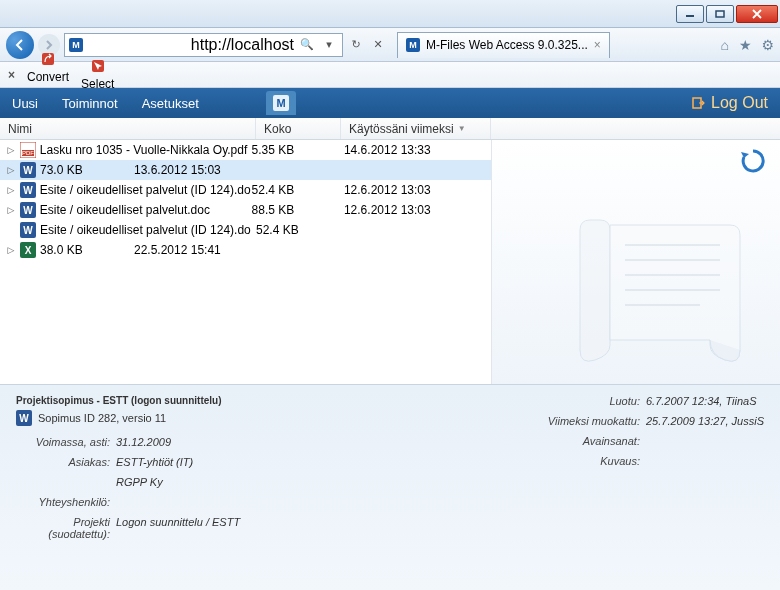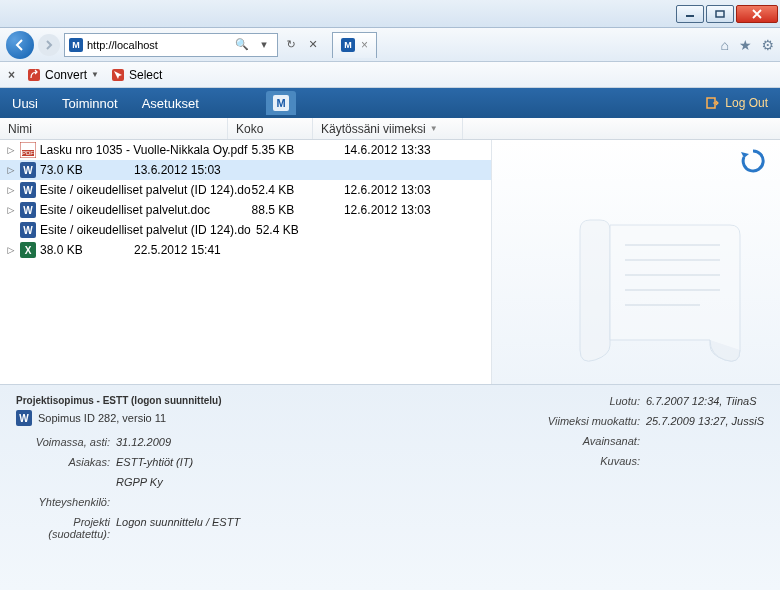--- a/index.html
+++ b/index.html
@@ -9,41 +9,41 @@
 .titlebar { height: 28px; background: linear-gradient(#e8f0f8, #d6e4f2); border-bottom: 1px solid #a9bdd2; display: flex; justify-content: flex-end; align-items: center; padding: 0 2px; gap: 2px; }
 .winbtn { width: 28px; height: 18px; border: 1px solid #4a6a8a; border-radius: 2px; background: linear-gradient(#f5faff,#d0e0f0); display: flex; align-items: center; justify-content: center; font-size: 10px; color: #2a4a6a; cursor: default; }
 .winbtn.close { background: linear-gradient(#f07860,#d03020); color: #fff; border-color: #a02010; width: 42px; }
 
 
 .navbar { height: 34px; background: linear-gradient(#f6f9fc,#e2ecf6); border-bottom: 1px solid #b9c9d9; display: flex; align-items: center; padding: 0 6px; gap: 4px; }
 .navbtn { width: 28px; height: 28px; border-radius: 50%; background: radial-gradient(circle at 30% 30%, #5ca0e0,#1060b0); display: flex; align-items: center; justify-content: center; color: #fff; font-size: 14px; }
 .navbtn.fwd { background: #e0e8f0; color: #a0b0c0; width: 22px; height: 22px; }
 .urlbox { flex: 0 0 182px; height: 24px; border: 1px solid #8fa8c0; background: #fff; display: flex; align-items: center; padding: 0 4px; gap: 4px; font-size: 12px; }
 .urlbox .favicon { width: 14px; height: 14px; background: #1a5ba8; border-radius: 2px; display: flex; align-items: center; justify-content: center; color:#fff; font-size:9px; font-weight:bold; }
-.urlbox input { border: none; outline: none; flex: 1; font-size: 11px; }
+.urlbox input { border: none; outline: none; flex: 1; font-size: 16px; text-align: right; }
 .urlctl { width: 18px; text-align: center; color: #555; font-size: 11px; }
 .tab { height: 26px; border: 1px solid #8fa8c0; border-bottom: none; background: linear-gradient(#fff,#e8f0f8); display: flex; align-items: center; padding: 0 8px; gap: 6px; font-size: 12px; margin-left: 6px; }
 .tab .favicon { width: 14px; height: 14px; background: #1a5ba8; border-radius: 2px; display:flex;align-items:center;justify-content:center;color:#fff;font-size:9px;font-weight:bold; }
 .navicons { margin-left: auto; display: flex; gap: 10px; color: #6a839c; font-size: 14px; }
 
 
 .toolbar2 { height: 26px; background: linear-gradient(#f9fbfd,#ecf2f8); border-bottom: 1px solid #c8d4e0; display: flex; align-items: center; padding: 0 8px; gap: 12px; font-size: 12px; }
 .toolbar2 .x { color: #555; font-weight: bold; }
-.tb2item { display: flex; align-items: center; gap: 4px; }
+.tb2item { display: flex; align-items: center; gap: 4px; flex-direction: column; }
 .tb2icon { width: 14px; height: 14px; display:inline-block; }
 
 
 .menubar { height: 30px; background: linear-gradient(#2a68a8,#1e568e); display: flex; align-items: center; padding: 0 12px; gap: 24px; color: #fff; font-size: 13px; position: relative; }
-.menubar .logout { margin-left: auto; display: flex; align-items: flex-start; gap: 6px; color: #ffd890; font-size: 12px; }
+.menubar .logout { margin-left: auto; display: flex; align-items: center; gap: 6px; color: #ffd890; font-size: 16px; }
 .menubar-tab { position:absolute; left:266px; top:3px; width:30px; height:24px; background:#4a88c0; border-radius:3px 3px 0 0; display:flex; align-items:center; justify-content:center; }
 
 
 .colhead { height: 22px; background: linear-gradient(#fdfdfd,#f0f3f6); border-bottom: 1px solid #d0d8e0; display: flex; font-size: 12px; color: #333; }
 .col { border-right: 1px solid #e0e6ec; padding: 3px 8px; display: flex; align-items: center; gap:4px; }
-.col-name { width: 228px; }
+.col-name { width: 256px; }
 .col-size { width: 85px; }
 .col-date { width: 150px; }
 
 
 .content { display: flex; height: 244px; }
 .listpane { width: 491px; background: #fff; overflow: hidden; }
 .previewpane { flex: 1; background: linear-gradient(#fff, #eef4fa); position: relative; border-left: 1px solid #e0e6ec; }
 .row { display: flex; height: 20px; align-items: center; font-size: 12px; padding-left: 6px; }
 .row.selected { background: #d6e9fb; }
 .row .arrow { width: 10px; text-align: center; color: #666; font-size: 9px; }
@@ -101,20 +101,21 @@
   <div class="urlbox">
     <span class="favicon">M</span>
     <input value="http://localhost" style="">
     <span class="urlctl">🔍</span>
     <span class="urlctl">▾</span>
   </div>
   <span class="urlctl">↻</span>
   <span class="urlctl">✕</span>
   <div class="tab">
     <span class="favicon">M</span>
+    <span>M-Files Web Access 9.0.325...</span>
     <span style="color:#888;">×</span>
   </div>
   <div class="navicons">
     <span>⌂</span>
     <span>★</span>
     <span>⚙</span>
   </div>
 </div>
 
 <div class="toolbar2">

